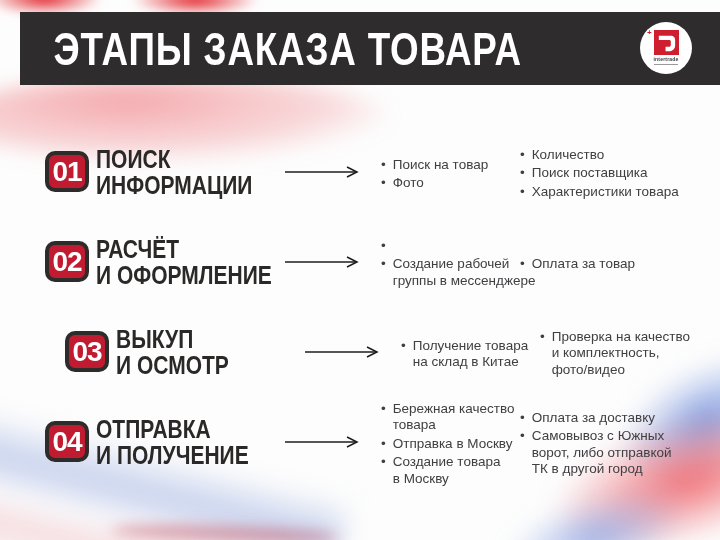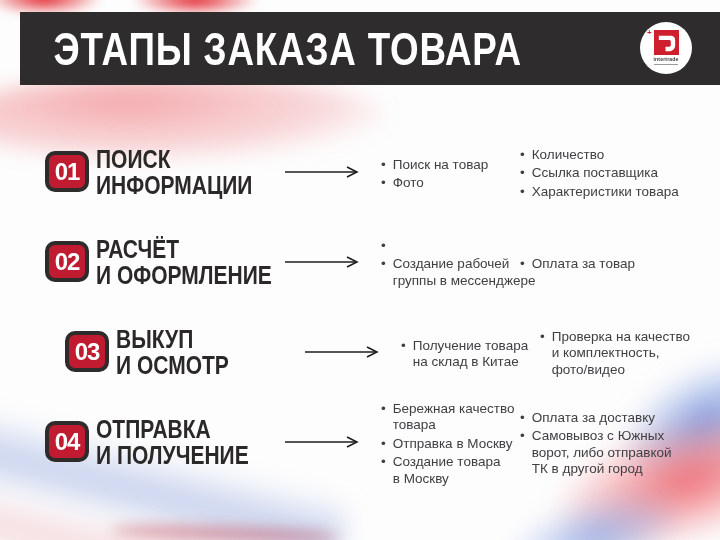--- a/index.html
+++ b/index.html
@@ -38,21 +38,21 @@
   .logo-square svg{position:absolute;left:1px;top:1px;}
   .logo-brand{position:absolute;left:0;right:0;top:35px;text-align:center;color:#3a3a3a;
     font-size:5px;font-weight:700;letter-spacing:.2px;line-height:5px;}
   .logo-rule{position:absolute;left:14px;right:14px;top:42px;height:1px;background:#9a9a9a;}
   
   .row{position:absolute;left:0;width:720px;height:90px;z-index:1;}
   .row1{top:127px;} .row2{top:217px;} .row3{top:307px;margin-left:20px;} .row4{top:397px;}
   .badge{position:absolute;left:45px;top:24px;width:44px;height:41px;box-sizing:border-box;
     background:var(--badge_red);border:4px solid var(--badge_border);border-radius:10px;
     display:flex;align-items:center;justify-content:center;
-    color:#fff;font-size:24px;font-weight:700;letter-spacing:-1px;}
+    color:#fff;font-size:28px;font-weight:700;letter-spacing:-1px;}
   .step-title{position:absolute;left:96px;top:45px;margin:0;
     transform:translateY(-50%) scaleX(.84);transform-origin:0 50%;
     color:var(--title_text);font-size:25px;line-height:26px;font-weight:700;
     text-transform:uppercase;letter-spacing:0;white-space:nowrap;}
   .arrow{position:absolute;left:285px;top:39px;}
   .bullets{position:absolute;top:52%;transform:translateY(-50%);margin:0;padding:0;list-style:none;}
   .col1{left:381px;max-width:160px;}
   .col2{left:520px;max-width:185px;}
   .bullets li{display:flex;margin:2px 0;}
   .b-dot{color:var(--bullet_text);font-size:13.5px;line-height:16.5px;margin-right:7px;}
@@ -112,21 +112,21 @@
           <span class="b-text">Фото</span>
         </li>
     </ul>
     <ul class="bullets col2">
       <li>
           <span class="b-dot">•</span>
           <span class="b-text">Количество</span>
         </li>
       <li>
           <span class="b-dot">•</span>
-          <span class="b-text">Ссылка поставщика</span>
+          <span class="b-text">Поиск поставщика</span>
         </li>
       <li>
           <span class="b-dot">•</span>
           <span class="b-text">Характеристики товара</span>
         </li>
     </ul>
   </section>
 
   <section class="row row2">
     <div class="badge">02</div>

